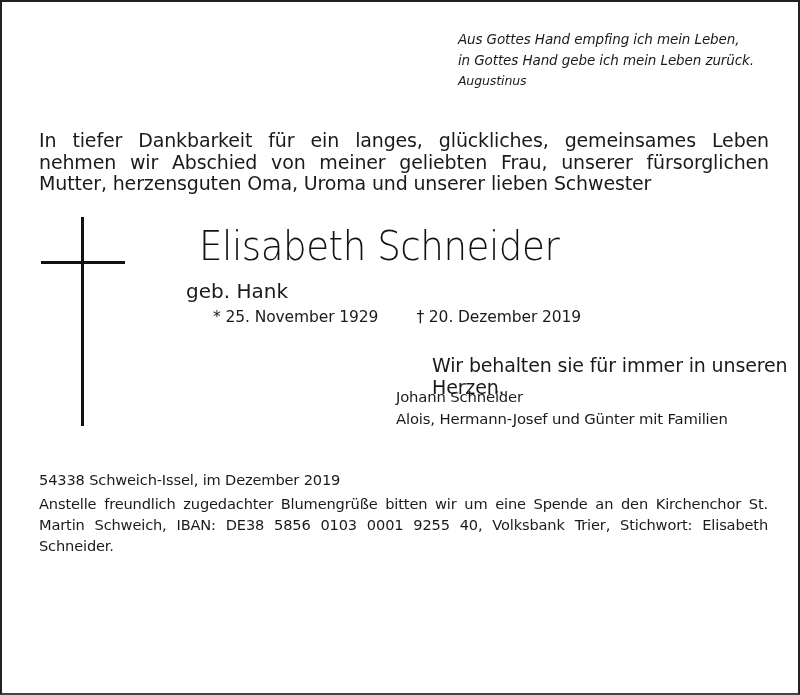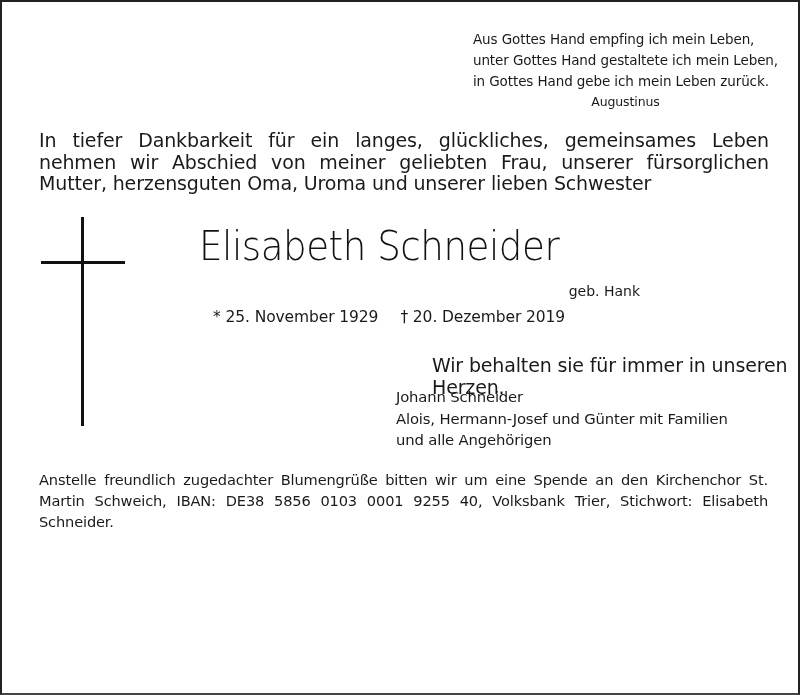--- a/index.html
+++ b/index.html
@@ -1,44 +1,43 @@
 <!DOCTYPE html>
 <html><head>
 <meta charset="utf-8">
 <style>
   html, body { margin: 0; padding: 0; background: #ffffff; }
   body { width: 800px; height: 695px; position: relative; overflow: hidden;
          font-family: "DejaVu Sans", "Liberation Sans", sans-serif; color: #1a1a1a; }
   .frame { position: absolute; left: 0; top: 0; width: 800px; height: 695px;
            box-sizing: border-box; border-top: 2px solid #222; border-left: 2px solid #222;
            border-right: 2px solid #222; border-bottom: 2px solid #444; }
-  .quote { position: absolute; right: 22px; top: 29px; text-align: left; font-size: 13.5px; line-height: 21px; letter-spacing: -0.1px; }
-  .quote .author { text-align: center; font-size: 12.5px; line-height: 20px; }
+  .quote { position: absolute; right: 46px; top: 29px; text-align: left; font-size: 13.5px; line-height: 21px; letter-spacing: -0.1px; font-style: italic; }
+  .quote .author { text-align: left; font-size: 12.5px; line-height: 20px; }
   .intro { position: absolute; left: 39px; top: 130px; width: 730px; font-size: 19px; line-height: 21.5px; text-align: justify; letter-spacing: -0.15px; }
   .cross-v { position: absolute; left: 81px; top: 217px; width: 3px; height: 209px; background: #111; }
   .cross-h { position: absolute; left: 41px; top: 261px; width: 84px; height: 3px; background: #111; }
   .name { position: absolute; left: 199px; top: 222px; font-size: 40px; line-height: 48px; font-weight: 300; letter-spacing: -0.5px; color: #111; transform: scaleX(0.93); transform-origin: left; }
-  .maiden { position: absolute; left: 0; width: 640px; top: 281px; text-align: right; font-size: 14px; line-height: 20px; padding-left: 186px; box-sizing: border-box; }
+  .maiden { position: absolute; left: 0; width: 640px; top: 281px; text-align: left; font-size: 20px; line-height: 20px; padding-left: 186px; box-sizing: border-box; }
   .maiden span { display: inline-block; margin-left: 0px; }
   .dates { position: absolute; left: 213px; top: 306px; font-size: 15.5px; line-height: 22px; letter-spacing: -0.1px; }
-  .dates .death { margin-left: 22px; }
+  .dates .death { margin-left: 38px; }
   .keep { position: absolute; left: 432px; top: 354px; font-size: 19px; line-height: 22px; letter-spacing: -0.15px; }
   .family { position: absolute; left: 396px; top: 386px; font-size: 14.8px; line-height: 21.5px; letter-spacing: -0.15px; }
   .bottom { position: absolute; left: 39px; top: 469px; width: 729px; font-size: 14.6px; letter-spacing: -0.15px; }
   .bottom p { margin: 0 0 3px 0; line-height: 21px; text-align: justify; }
   .bottom b { font-weight: bold; }
 </style>
 </head>
 <body>
 
 <div class="frame"></div>
 
 <div class="quote">
   <div>Aus Gottes Hand empfing ich mein Leben,</div>
-  <div>unter Gottes Hand gestaltete ich mein Leben,</div>
   <div>in Gottes Hand gebe ich mein Leben zurück.</div>
   <div class="author">Augustinus</div>
 </div>
 
 <div class="intro">In tiefer Dankbarkeit für ein langes, glückliches, gemeinsames Leben nehmen wir Abschied von meiner geliebten Frau, unserer fürsorglichen Mutter, herzensguten Oma, Uroma und unserer lieben Schwester</div>
 
 <div>
   <div class="cross-v"></div>
   <div class="cross-h"></div>
 </div>
@@ -48,18 +47,18 @@
   <span>geb. Hank</span>
 </div>
 <div class="dates">
   <span>* 25. November 1929</span><span class="death">† 20. Dezember 2019</span>
 </div>
 
 <div class="keep">Wir behalten sie für immer in unseren Herzen.</div>
 <div class="family">
   <div>Johann Schneider</div>
   <div>Alois, Hermann-Josef und Günter mit Familien</div>
-  <div>und alle Angehörigen</div>
 </div>
 
 <div class="bottom">
+  <p>54338 Schweich-Issel, im Dezember 2019</p>
   <p>Anstelle freundlich zugedachter Blumengrüße bitten wir um eine Spende an den Kirchenchor St. Martin Schweich, IBAN: DE38 5856 0103 0001 9255 40, Volksbank Trier, Stichwort: Elisabeth Schneider.</p>
 </div>
 
 </body></html>

